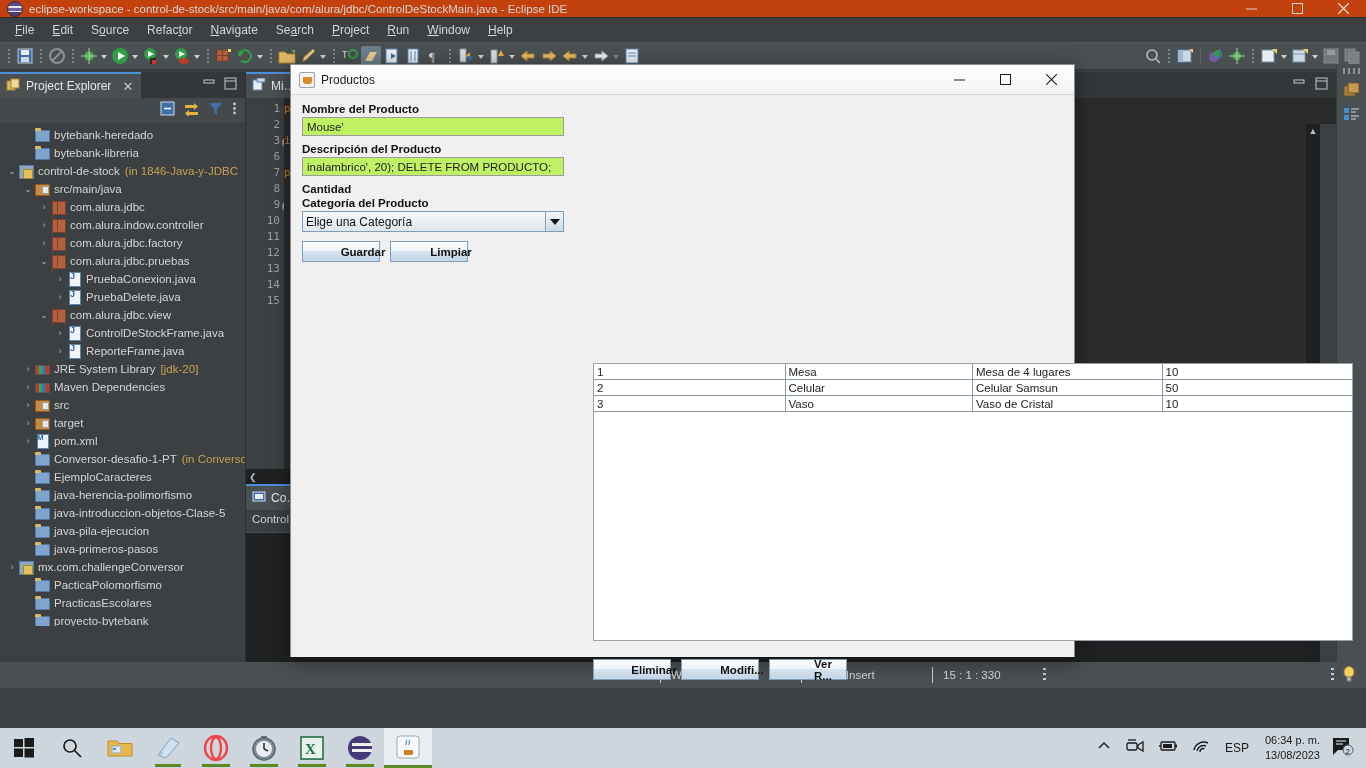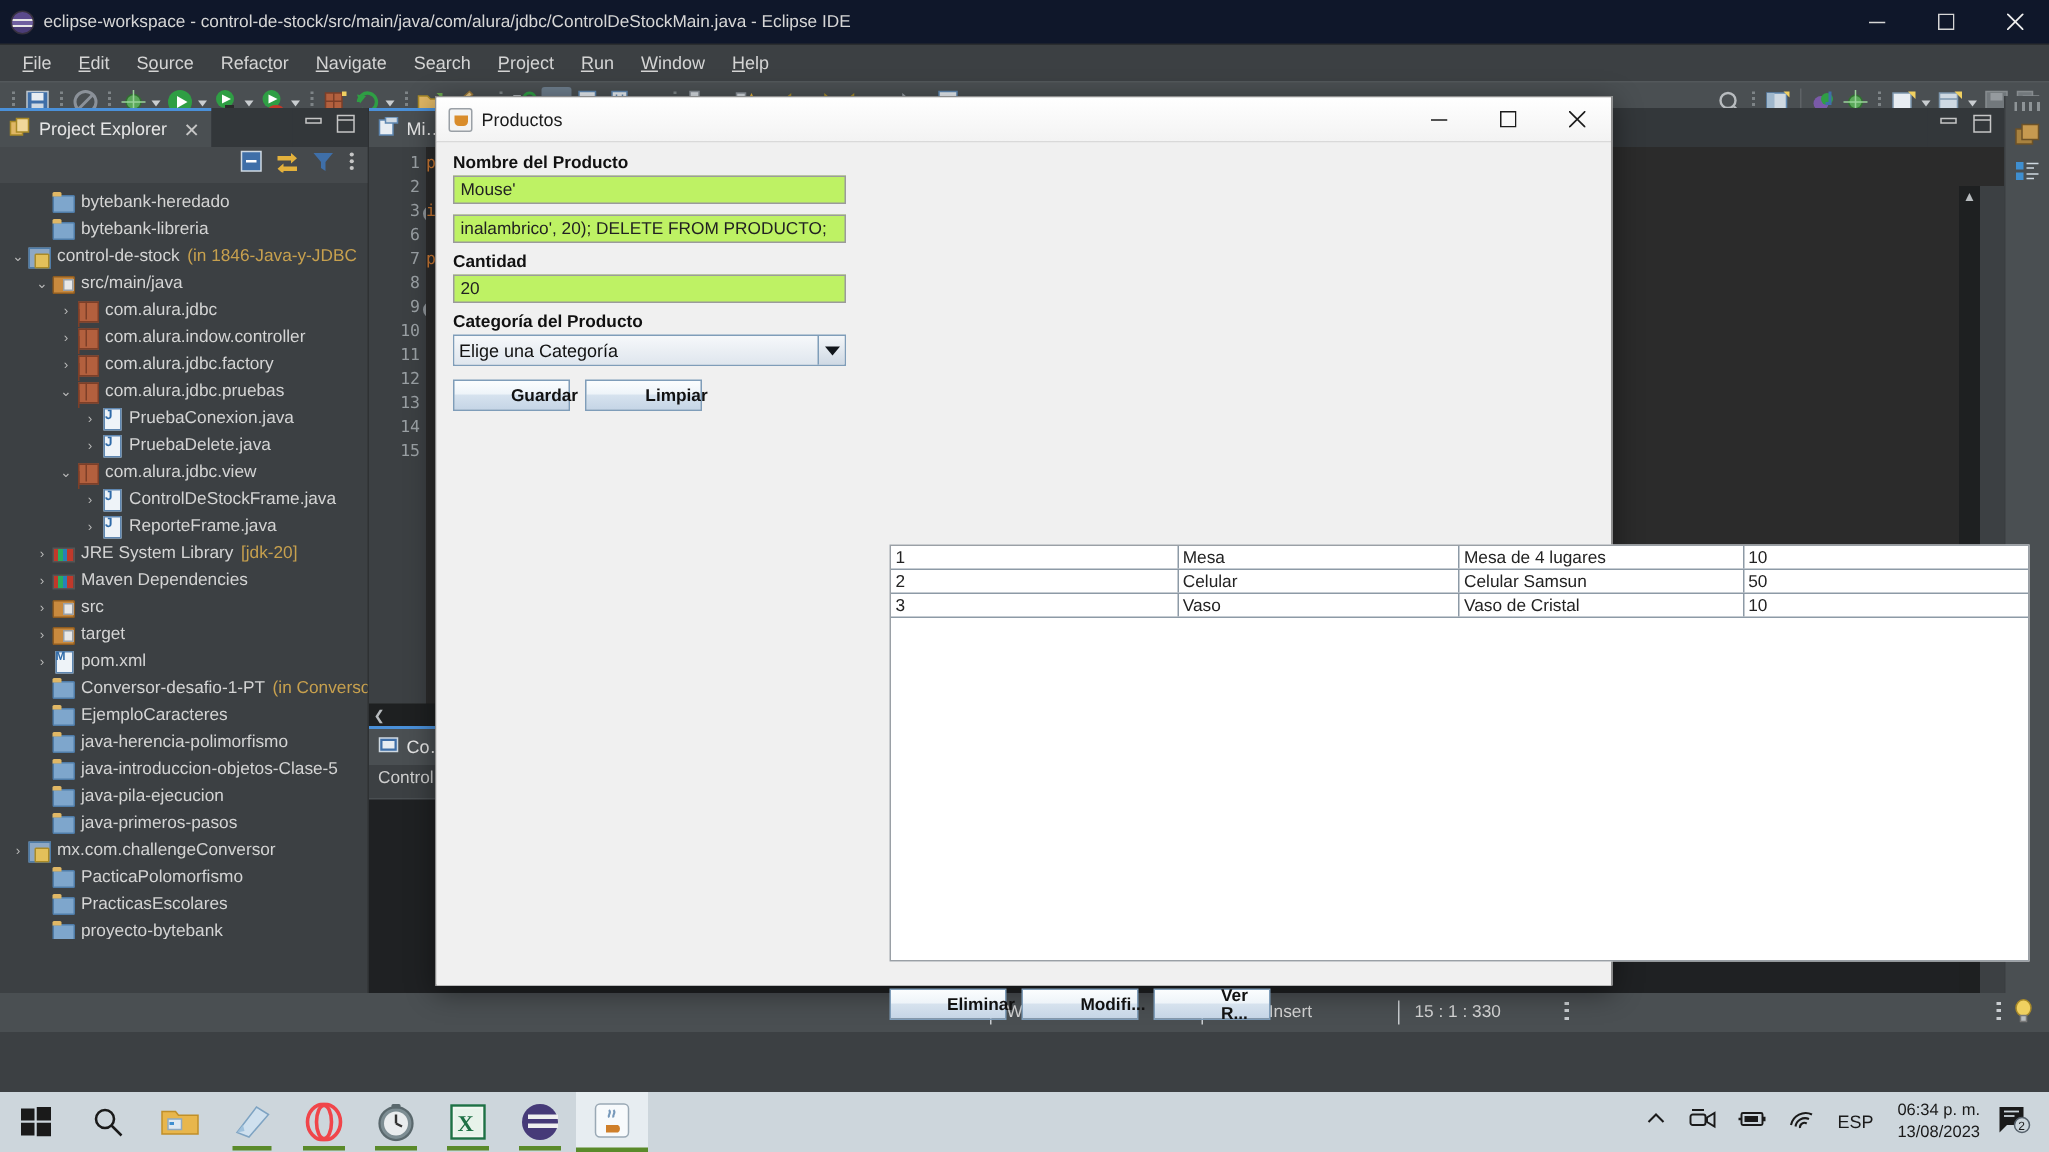--- a/index.html
+++ b/index.html
@@ -11,21 +11,21 @@
     background: #2f3336;
   }
   #root { position: relative; width: 1366px; height: 768px; }
 
   
   .eclipse-window {
     position: absolute; left: 0; top: 0; width: 1366px; height: 728px;
     background: #3c4043;
   }
   .titlebar {
-    height: 30px; background: #0f172a; color: #d6d6d6;
+    height: 18px; background: #c2410c; color: #d6d6d6;
     display: flex; align-items: center; font-size: 11.5px;
     border-bottom: 1px solid #2a2d2f;
   }
   .titlebar .tb-icon {
     width: 16px; height: 16px; margin: 0 6px 0 7px; position: relative;
     border-radius: 50%;
     background: linear-gradient(#5b4a8c 0%, #5b4a8c 32%, #e8e8e8 32%, #e8e8e8 45%, #6f5fa0 45%, #6f5fa0 62%, #e8e8e8 62%, #e8e8e8 72%, #4b3d78 72%);
     border: 1px solid #37313f;
   }
   .titlebar .tb-title { flex: 1; white-space: nowrap; overflow: hidden; }
@@ -979,24 +979,24 @@
             <line x1="0" y1="0" x2="11" y2="11" stroke="#1b1b1b" stroke-width="1.1"></line>
             <line x1="11" y1="0" x2="0" y2="11" stroke="#1b1b1b" stroke-width="1.1"></line>
           </svg>
       </div>
     </div>
 
     <div class="dlg-body">
       <div class="flabel">Nombre del Producto</div>
       <div class="ftext">Mouse'</div>
 
+      <div class="flabel">Descripción del Producto</div>
       <div class="ftext">inalambrico', 20); DELETE FROM PRODUCTO;</div>
 
       <div class="flabel">Cantidad</div>
-      <div class="ftext">20</div>
 
       <div class="flabel">Categoría del Producto</div>
       <div class="fcombo">
         <div class="cval">Elige una Categoría</div>
         <div class="carrow"></div>
       </div>
 
       <div class="btnrow" id="form-buttons">
           <div class="swbtn" style="width: 78px;">Guardar</div>
           <div class="swbtn" style="width: 78px;">Limpiar</div>

